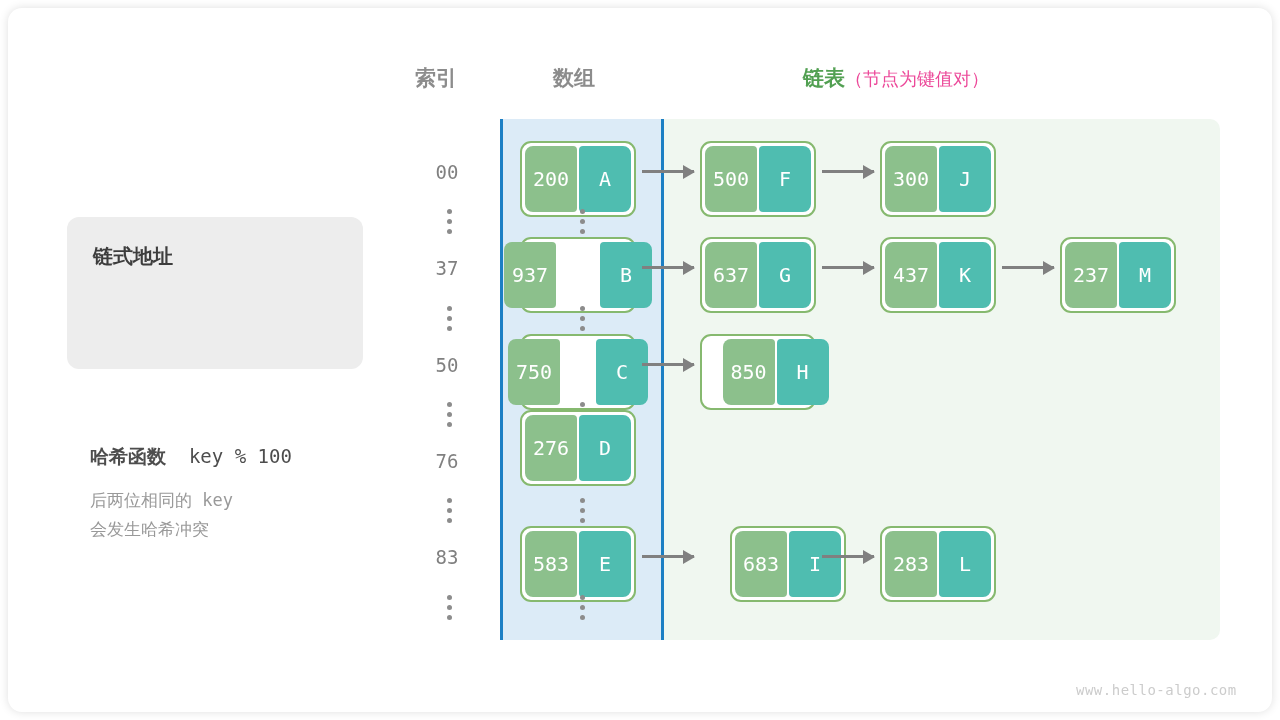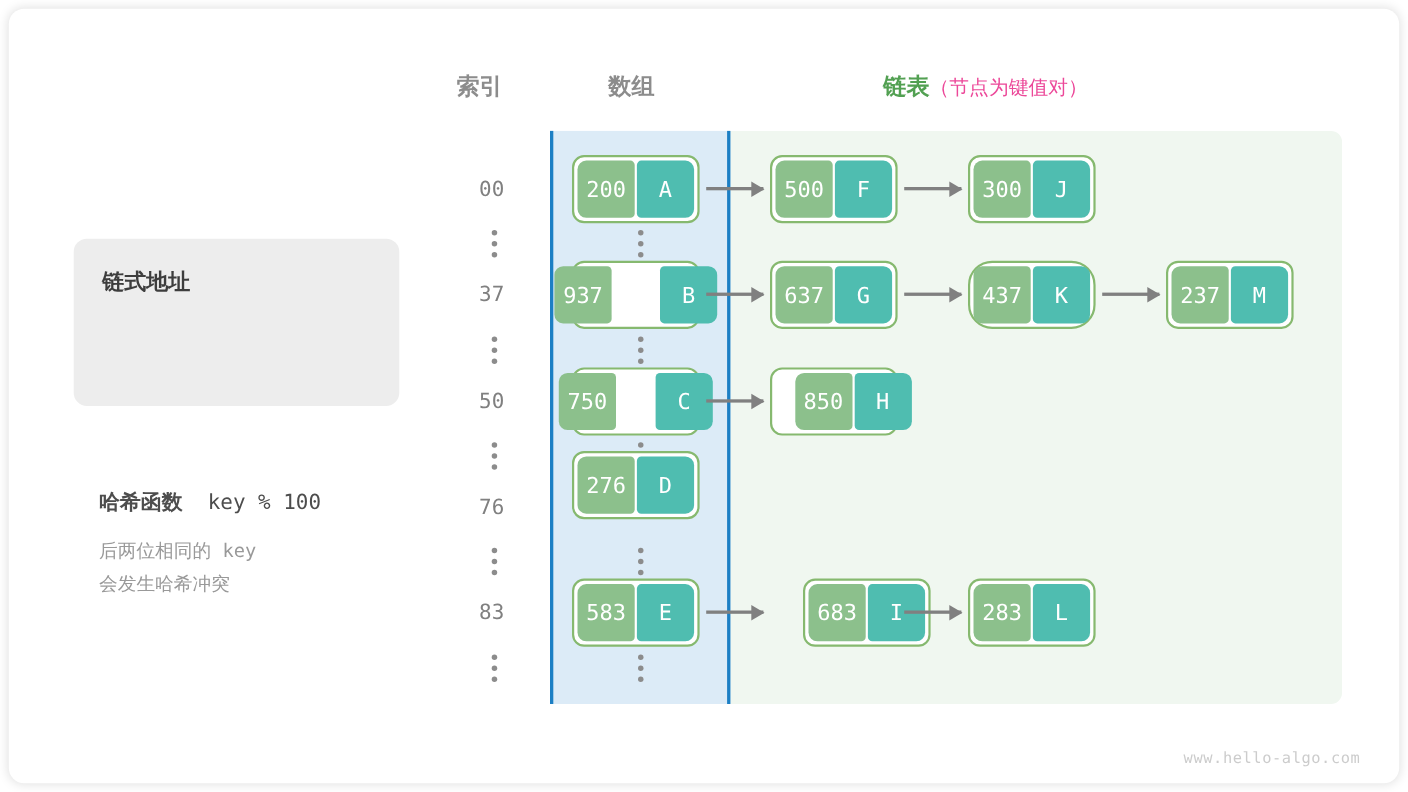--- a/index.html
+++ b/index.html
@@ -127,21 +127,21 @@
     font-family: "DejaVu Sans Mono", monospace;
     font-size: 19px;
     color: #808080;
   }
 
   
   .node {
     position: absolute;
     top: 0;
     width: 116px;
-    height: 62px;
+    height: 76px;
     border: 2px solid #86b96f;
     border-radius: 11px;
     background: #ffffff;
     box-sizing: border-box;
     display: flex;
     align-items: center;
     justify-content: center;
     gap: 2px;
     padding: 3px;
   }
@@ -278,21 +278,21 @@
         <span class="head"></span>
       </div>
       <div class="node" style="left: 692px; top: 229px;">
         <div class="cell cell-key">637</div>
         <div class="cell cell-val">G</div>
       </div>
       <div class="arrow" style="left: 814px; width: 52px; top: 258px;">
         <span class="shaft"></span>
         <span class="head"></span>
       </div>
-      <div class="node" style="left: 872px; top: 229px; border-radius: 22px;">
+      <div class="node" style="left: 872px; top: 229px;">
         <div class="cell cell-key">437</div>
         <div class="cell cell-val">K</div>
       </div>
       <div class="arrow" style="left: 994px; width: 52px; top: 258px;">
         <span class="shaft"></span>
         <span class="head"></span>
       </div>
       <div class="node" style="left: 1052px; top: 229px;">
         <div class="cell cell-key">237</div>
         <div class="cell cell-val">M</div>

